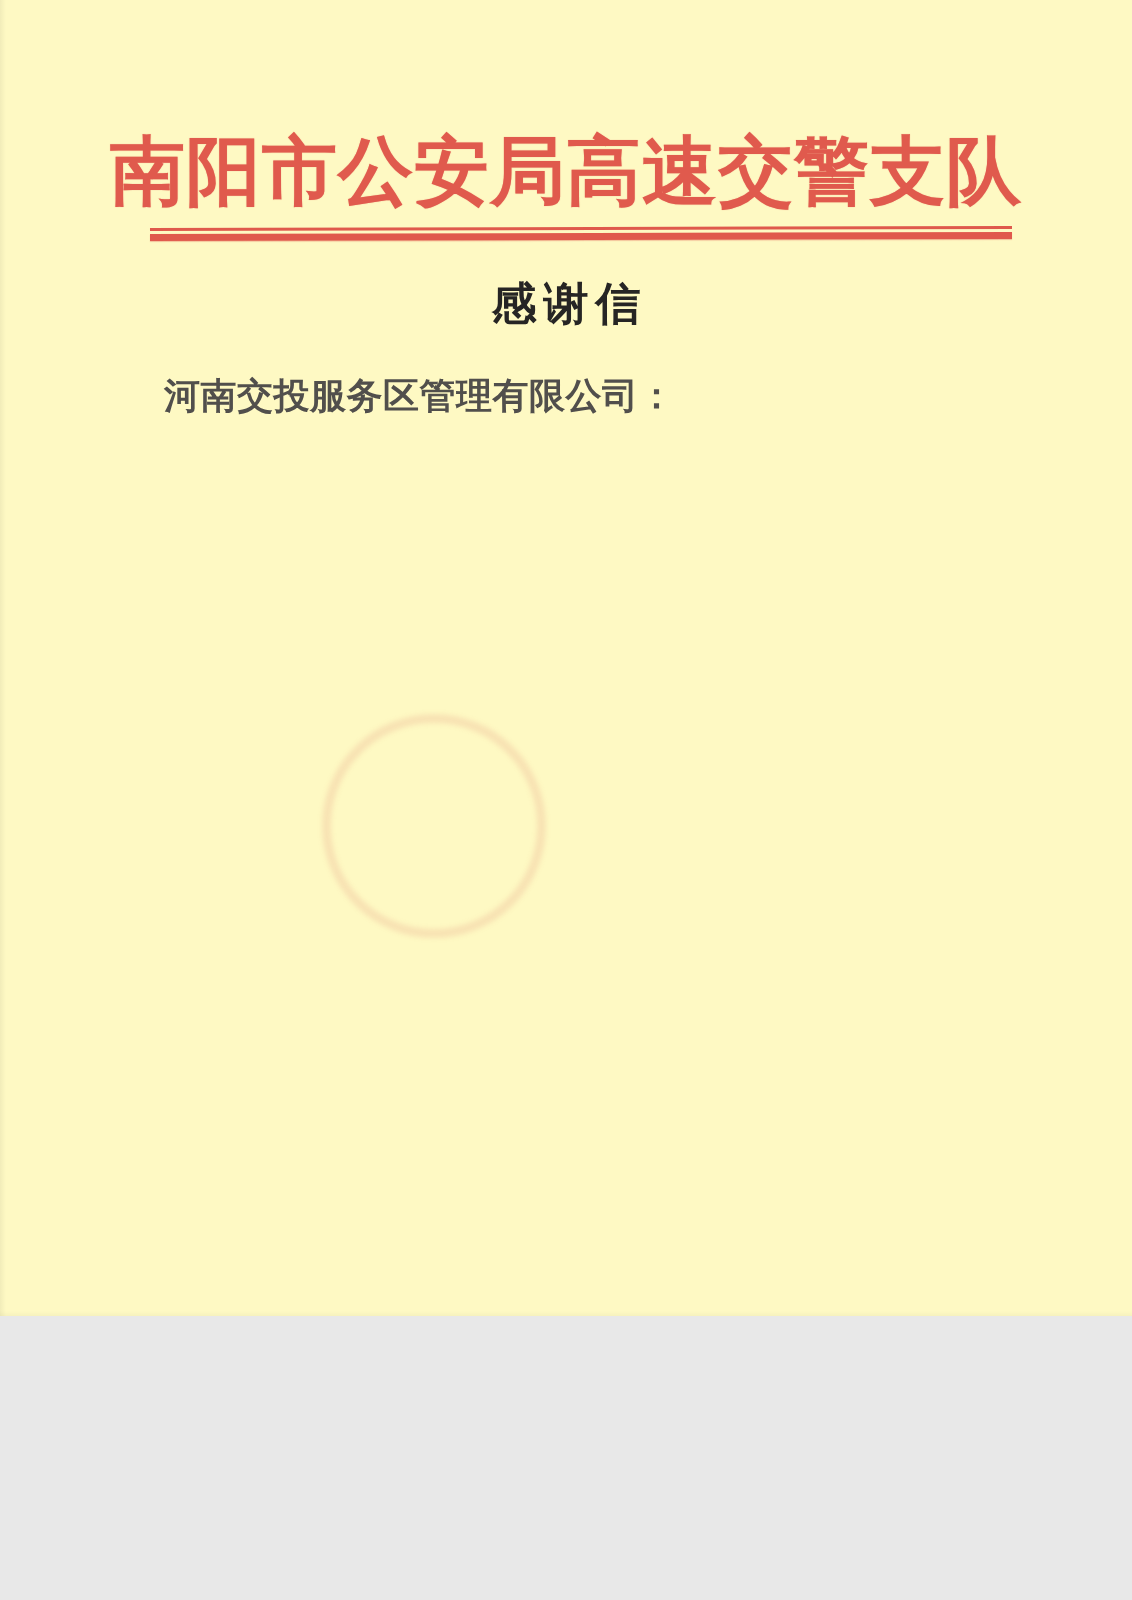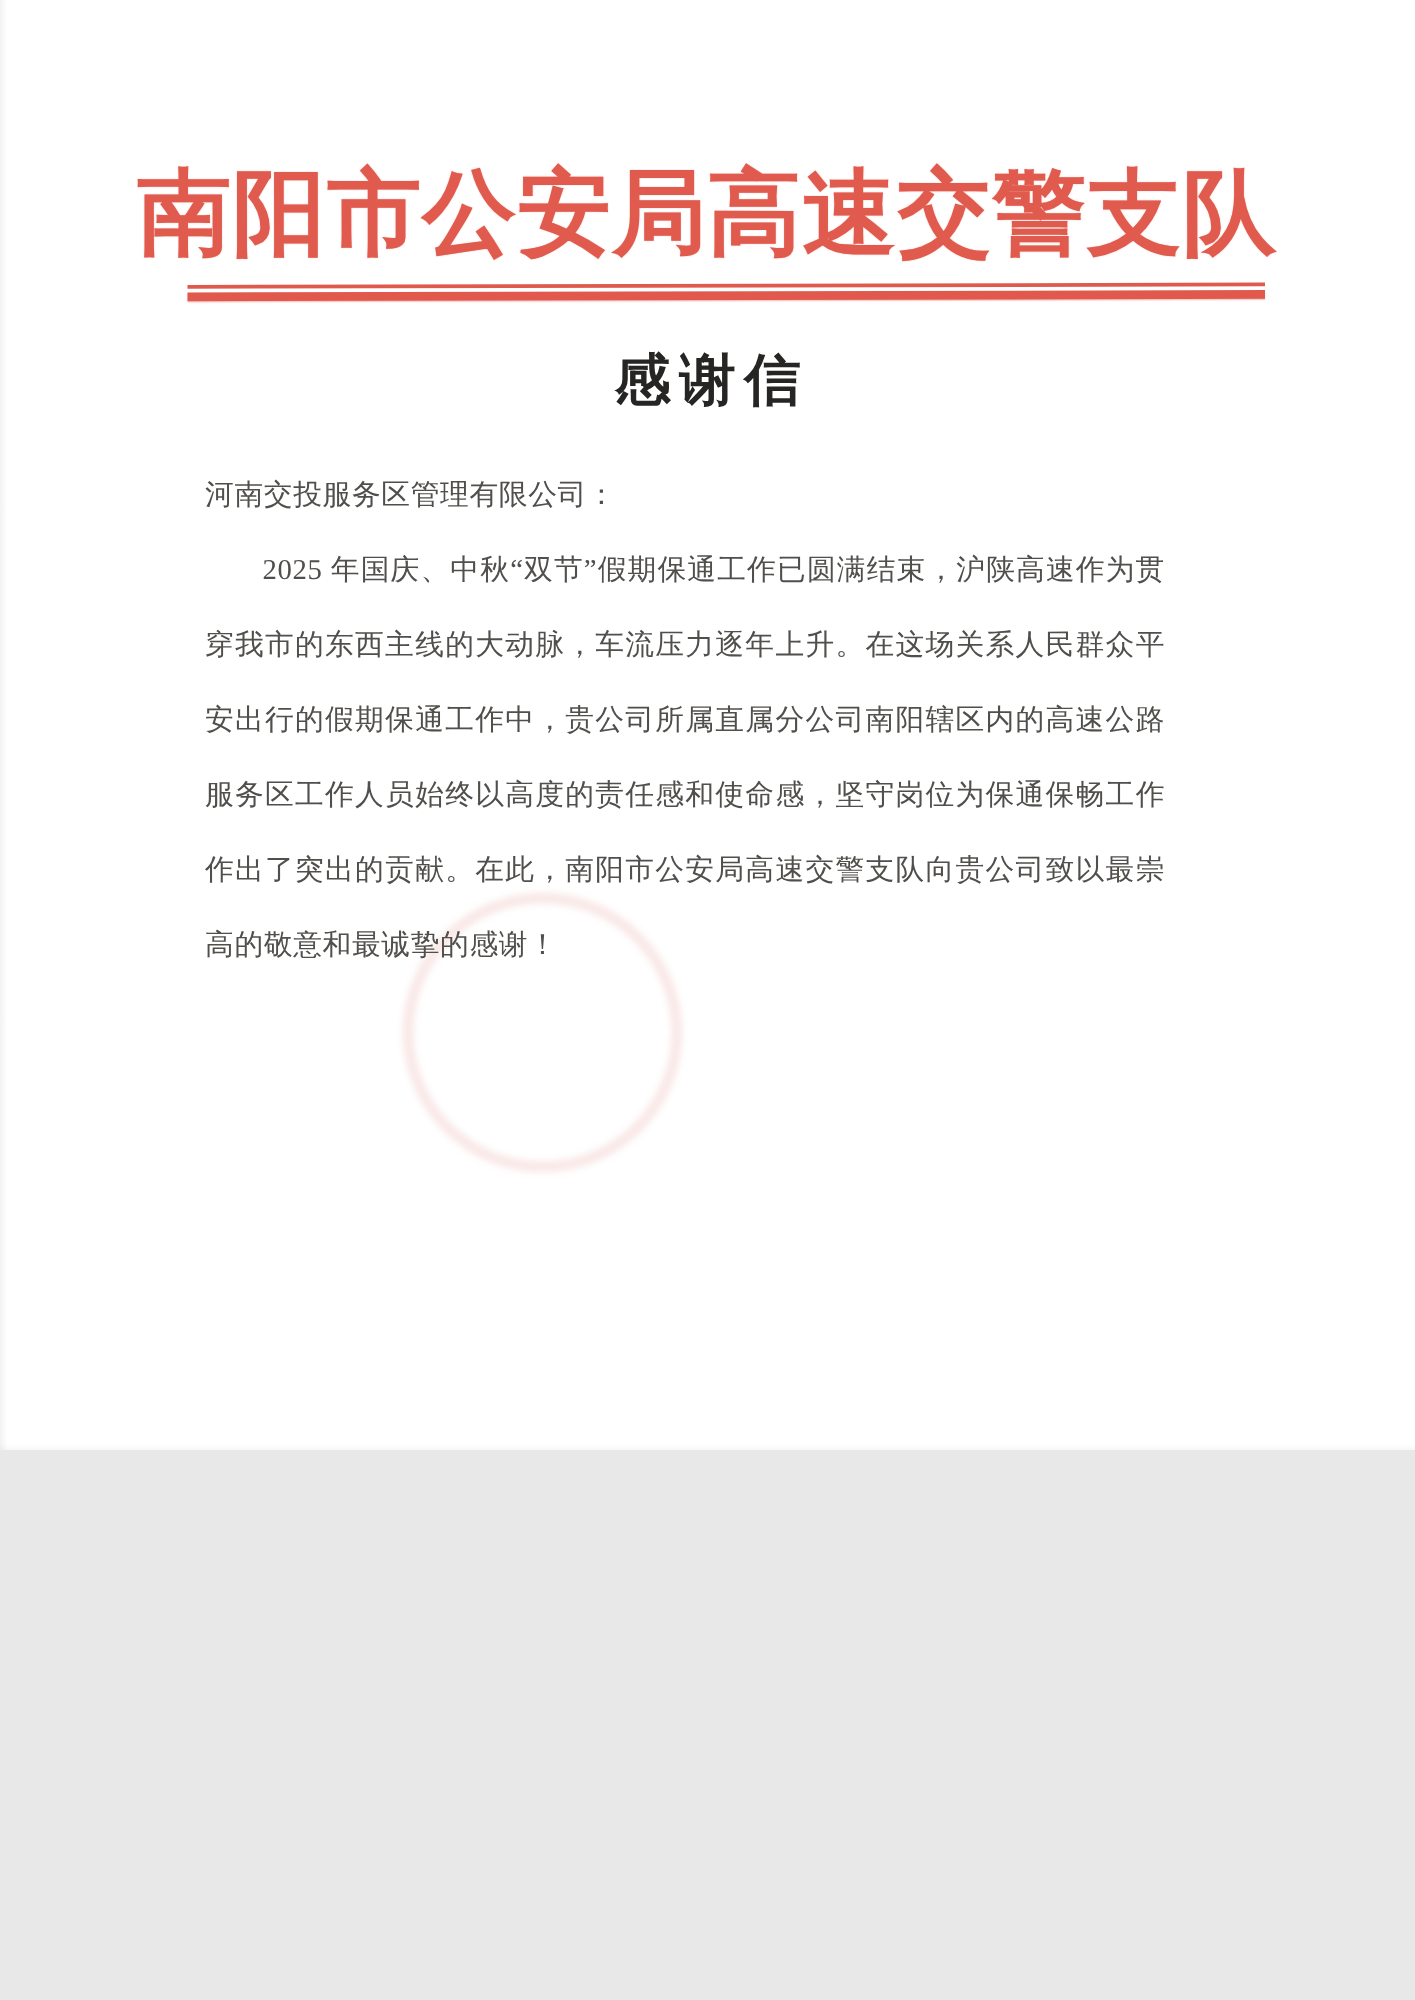--- a/index.html
+++ b/index.html
@@ -3,23 +3,23 @@
 <meta charset="utf-8">
 <style>
   html, body {
     margin: 0;
     padding: 0;
     background: #e8e8e8;
   }
   .page {
     position: relative;
     width: 1132px;
-    height: 1160px;
+    height: 1316px;
     margin: 0 auto;
-    background: #ffffff;
+    background: #fef9c3;
     overflow: hidden;
     font-family: "Liberation Serif", "DejaVu Serif", serif;
   }
   
   .page::before {
     content: "";
     position: absolute;
     inset: 0;
     background:
       linear-gradient(90deg, rgba(0,0,0,0.05) 0px, rgba(0,0,0,0) 6px),
@@ -73,26 +73,27 @@
     color: #262524;
     letter-spacing: 7px;
     text-indent: 7px; 
   }
 
   .letter-body {
     position: absolute;
     top: 366px;
     left: 164px;
     width: 768px;
-    font-size: 23px;
+    font-size: 36px;
     line-height: 60px;
     color: #514f4c;
     text-align: justify;
     text-justify: inter-character;
     letter-spacing: 0.5px;
+    font-weight: bold;
   }
   .letter-body p {
     margin: 0;
   }
   .letter-body p.indent {
     text-indent: 2em;
   }
 
   
   .seal-bleed {
@@ -136,21 +137,20 @@
     <div class="thin"></div>
     <div class="thick"></div>
   </div>
 
   <h1 class="letter-title">感谢信</h1>
 
   <div class="seal-bleed"></div>
 
   <main class="letter-body">
     <p>河南交投服务区管理有限公司：</p>
-    <p class="indent">2025 年国庆、中秋“双节”假期保通工作已圆满结束，沪陕高速作为贯穿我市的东西主线的大动脉，车流压力逐年上升。在这场关系人民群众平安出行的假期保通工作中，贵公司所属直属分公司南阳辖区内的高速公路服务区工作人员始终以高度的责任感和使命感，坚守岗位为保通保畅工作作出了突出的贡献。在此，南阳市公安局高速交警支队向贵公司致以最崇高的敬意和最诚挚的感谢！</p>
   </main>
 
   <div class="footer-rule">
     <div class="thin"></div>
     <div class="thick"></div>
   </div>
 
 </div>
 
 </body></html>

